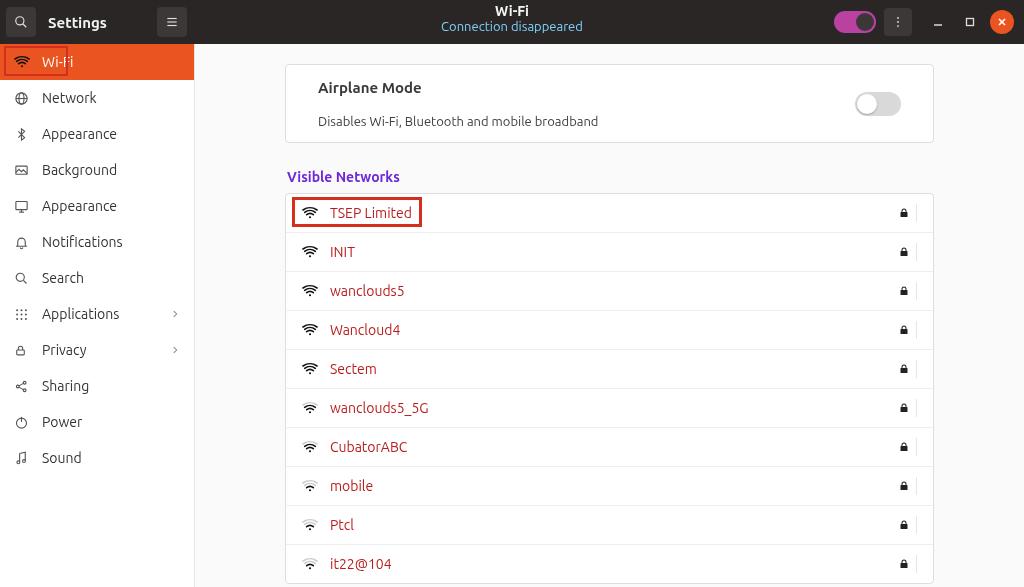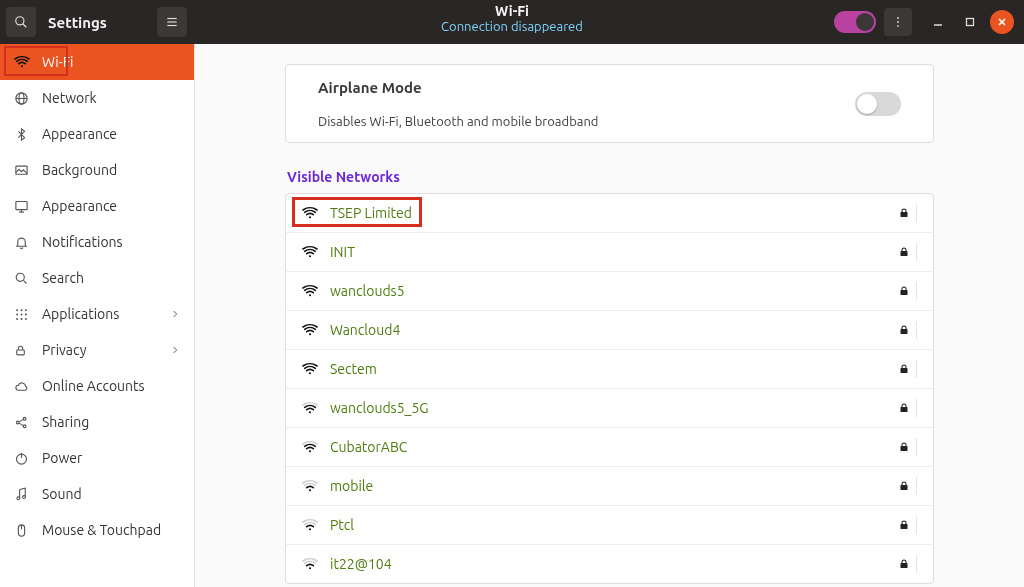--- a/index.html
+++ b/index.html
@@ -145,21 +145,21 @@
     background:#fff;
   }
   .net-row {
     display:flex; align-items:center;
     padding: 10px 16px;
     border-top:1px solid #eee;
     gap: 12px;
     position:relative;
   }
   .net-row:first-child { border-top:none; }
-  .net-ssid { font-size: 14px; color:#4d7c0f; }
+  .net-ssid { font-size: 14px; color:#b91c1c; }
   .net-lock {
     margin-left:auto;
     color:#333;
     padding-right: 6px;
     border-right: 1px solid #e6e6e6;
     height: 18px;
     display:flex; align-items:center;
   }
   .row-hl {
     position:absolute;
@@ -321,28 +321,20 @@
         <span class="sb-label">Privacy</span>
         <span class="sb-chevron">
           <svg width="10" height="10" viewBox="0 0 24 24" fill="none" stroke="#888" stroke-width="2.5">
             <polyline points="9 5 16 12 9 19"></polyline>
           </svg>
         </span>
       </div>
       <div class="sb-item">
         <span class="sb-icon">
           <svg width="15" height="15" viewBox="0 0 24 24" fill="none" stroke="#555" stroke-width="1.8">
-            <path d="M7 18a4 4 0 010-8 6 6 0 0111.5 1.5A3.5 3.5 0 0118 18z"></path>
-          </svg>
-        </span>
-        <span class="sb-label">Online Accounts</span>
-      </div>
-      <div class="sb-item">
-        <span class="sb-icon">
-          <svg width="15" height="15" viewBox="0 0 24 24" fill="none" stroke="#555" stroke-width="1.8">
             <circle cx="6" cy="12" r="2.2"></circle>
             <circle cx="17" cy="6" r="2.2"></circle>
             <circle cx="17" cy="18" r="2.2"></circle>
             <line x1="8" y1="11" x2="15" y2="7"></line>
             <line x1="8" y1="13" x2="15" y2="17"></line>
           </svg>
         </span>
         <span class="sb-label">Sharing</span>
       </div>
       <div class="sb-item">
@@ -358,29 +350,20 @@
         <span class="sb-icon">
           <svg width="15" height="15" viewBox="0 0 24 24" fill="none" stroke="#555" stroke-width="1.8">
             <path d="M9 4v13"></path>
             <path d="M9 4l9-2v13"></path>
             <circle cx="7" cy="18" r="2.3"></circle>
             <circle cx="16" cy="16" r="2.3"></circle>
           </svg>
         </span>
         <span class="sb-label">Sound</span>
       </div>
-      <div class="sb-item">
-        <span class="sb-icon">
-          <svg width="15" height="15" viewBox="0 0 24 24" fill="none" stroke="#555" stroke-width="1.8">
-            <rect x="7" y="3" width="10" height="18" rx="5"></rect>
-            <line x1="12" y1="3" x2="12" y2="10"></line>
-          </svg>
-        </span>
-        <span class="sb-label">Mouse &amp; Touchpad</span>
-      </div>
     </div>
   <div class="content">
     <div class="card">
       <div>
         <div class="card-title">Airplane Mode</div>
         <div class="card-sub">Disables Wi-Fi, Bluetooth and mobile broadband</div>
       </div>
       <div class="ap-toggle"></div>
     </div>
     <div class="section-h">Visible Networks</div>

